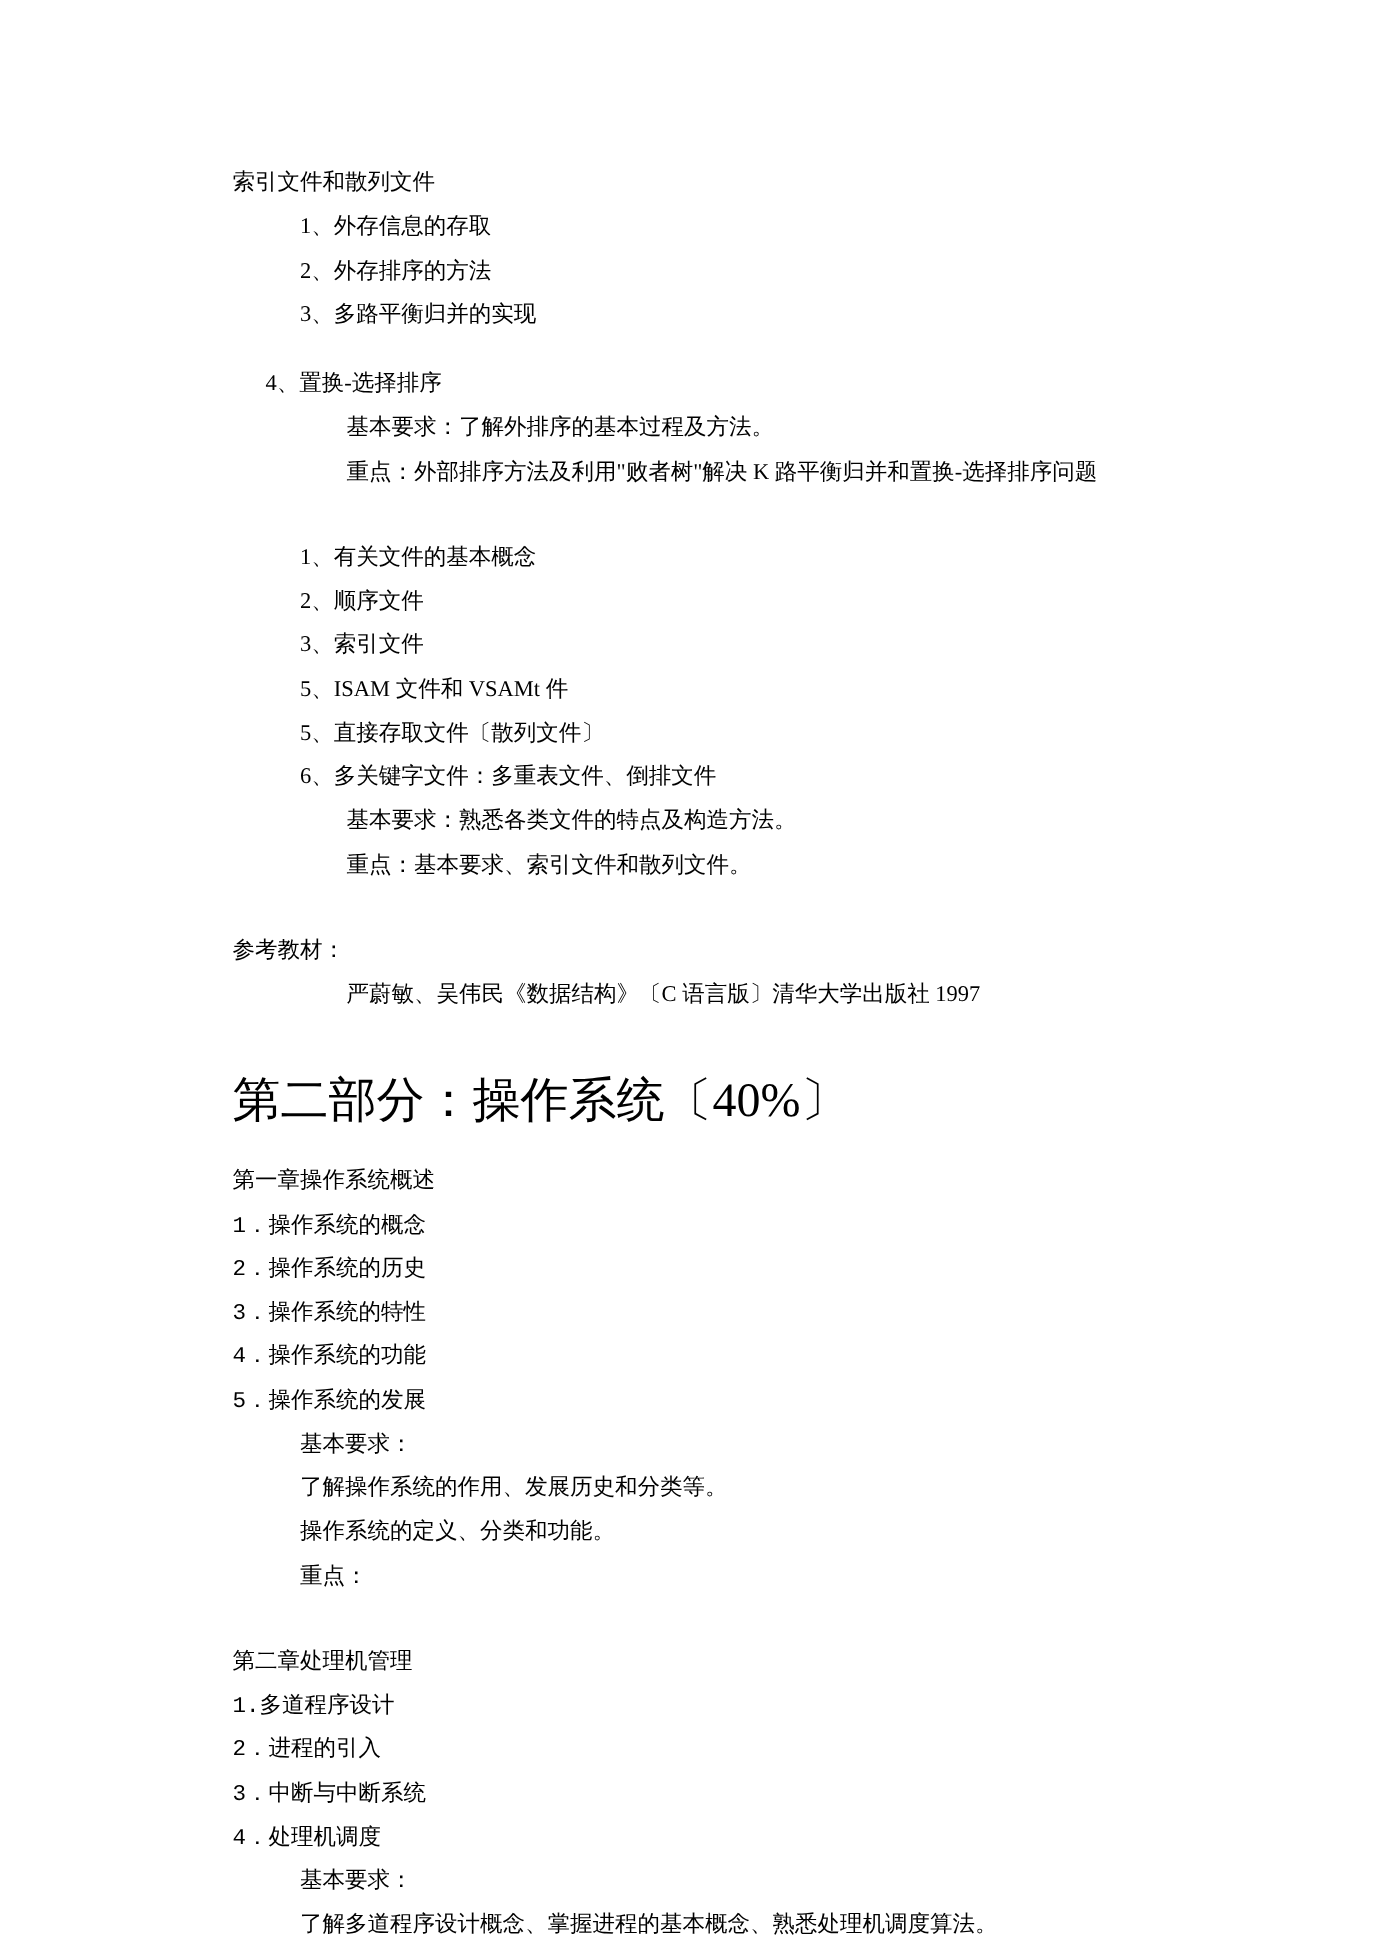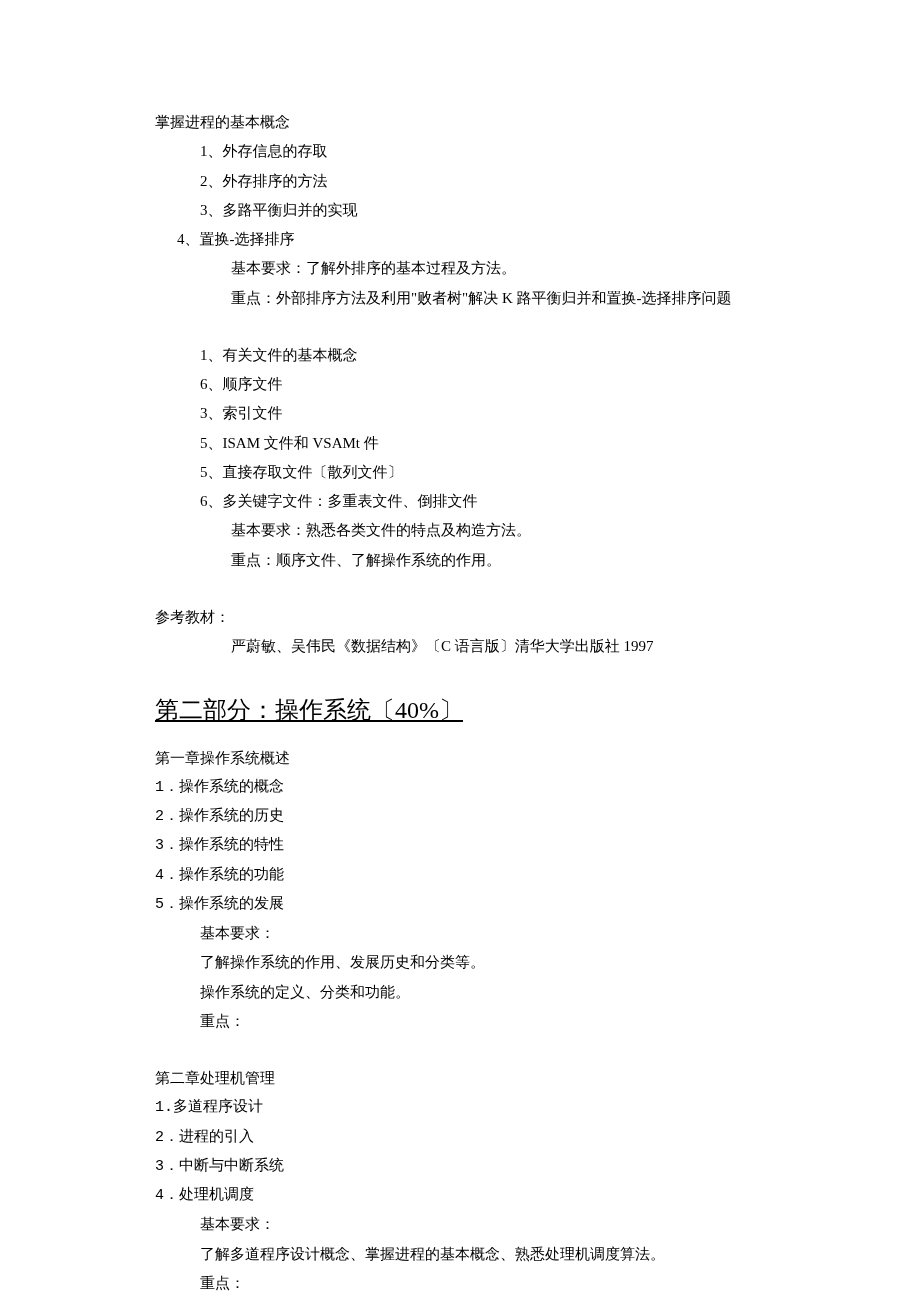--- a/index.html
+++ b/index.html
@@ -15,54 +15,53 @@
     width: 920px;
     min-height: 1303px;
     box-sizing: border-box;
     padding: 108px 155px 40px 155px;
     position: relative;
   }
   .line {
     white-space: pre;
   }
   .indent-1 { padding-left: 45px; }
-  .indent-0b { padding-left: 22px; }
+  .indent-0b { padding-left: 22px; margin-top: 17px; }
   .indent-2 { padding-left: 76px; }
   .list-0 { padding-left: 0; font-family: Liberation Mono, monospace; }
   .section-title {
-    font-size: 24px;
+    font-size: 32px;
     padding-top: 30px;
     padding-bottom: 14px;
     line-height: 1.6;
-    text-decoration: underline;
   }
 </style>
 </head>
 <body>
 
 <div class="page">
 
-  <div class="line">掌握进程的基本概念</div>
+  <div class="line">索引文件和散列文件</div>
   <div class="line indent-1">1、外存信息的存取</div>
   <div class="line indent-1">2、外存排序的方法</div>
   <div class="line indent-1">3、多路平衡归并的实现</div>
   <div class="line indent-0b">4、置换-选择排序</div>
   <div class="line indent-2">基本要求：了解外排序的基本过程及方法。</div>
   <div class="line indent-2">重点：外部排序方法及利用"败者树"解决 K 路平衡归并和置换-选择排序问题</div>
 
   <div style="height:28px;"></div>
 
   <div class="line indent-1">1、有关文件的基本概念</div>
-  <div class="line indent-1">6、顺序文件</div>
+  <div class="line indent-1">2、顺序文件</div>
   <div class="line indent-1">3、索引文件</div>
   <div class="line indent-1">5、ISAM 文件和 VSAMt 件</div>
   <div class="line indent-1">5、直接存取文件〔散列文件〕</div>
   <div class="line indent-1">6、多关键字文件：多重表文件、倒排文件</div>
   <div class="line indent-2">基本要求：熟悉各类文件的特点及构造方法。</div>
-  <div class="line indent-2">重点：顺序文件、了解操作系统的作用。</div>
+  <div class="line indent-2">重点：基本要求、索引文件和散列文件。</div>
 
   <div style="height:28px;"></div>
 
   <div class="line">参考教材：</div>
   <div class="line indent-2">严蔚敏、吴伟民《数据结构》〔C 语言版〕清华大学出版社 1997</div>
 
   <div class="section-title">第二部分：操作系统〔40%〕</div>
 
   <div class="line">第一章操作系统概述</div>
   <div class="line list-0">1．操作系统的概念</div>

